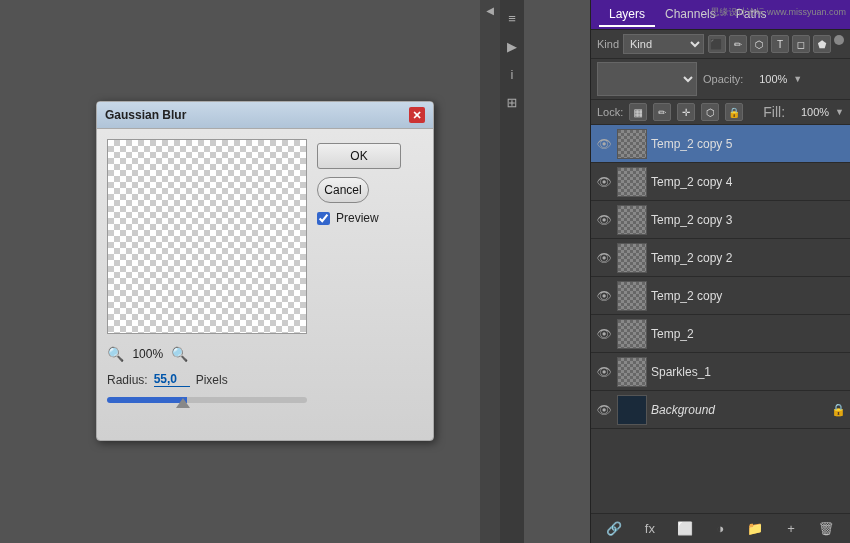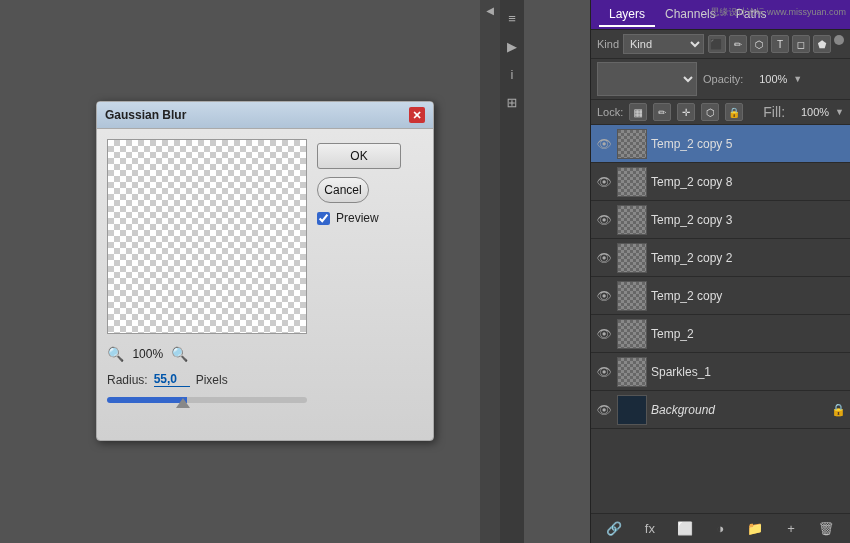--- a/index.html
+++ b/index.html
@@ -563,21 +563,21 @@
   <div class="layers-list">
 
   <div class="layer-item selected">
         <div class="layer-eye">👁</div>
         <div class="layer-thumb"></div>
         <span class="layer-name">Temp_2 copy 5</span>
       </div>
       <div class="layer-item">
         <div class="layer-eye">👁</div>
         <div class="layer-thumb"></div>
-        <span class="layer-name">Temp_2 copy 8</span>
+        <span class="layer-name">Temp_2 copy 4</span>
       </div>
       <div class="layer-item">
         <div class="layer-eye">👁</div>
         <div class="layer-thumb"></div>
         <span class="layer-name">Temp_2 copy 3</span>
       </div>
       <div class="layer-item">
         <div class="layer-eye">👁</div>
         <div class="layer-thumb"></div>
         <span class="layer-name">Temp_2 copy 2</span>

